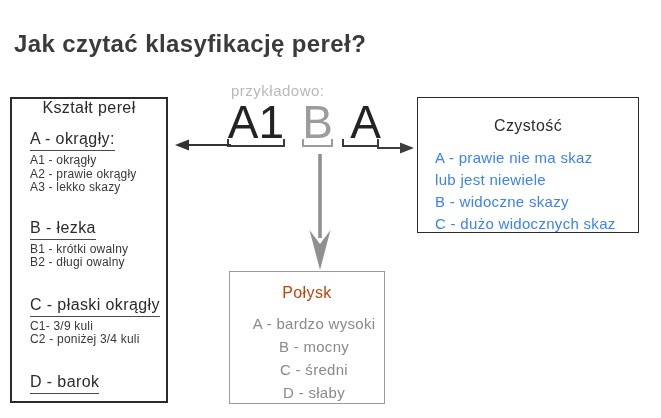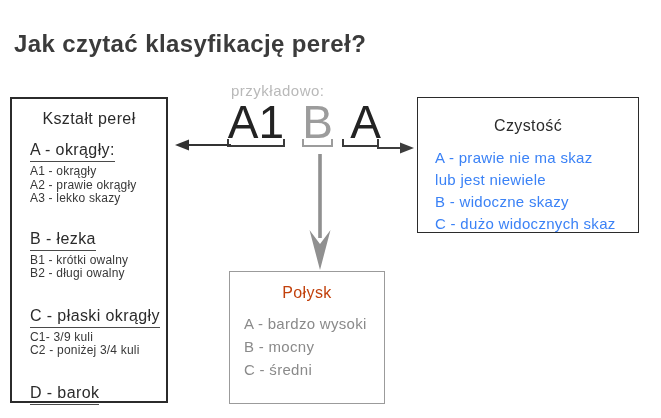--- a/index.html
+++ b/index.html
@@ -43,21 +43,21 @@
   .br-a  { left: 342px; width: 37px; }
 
   .arrow-svg { position: absolute; }
   .arrow-left  { left: 174px; top: 137px; }
   .arrow-right { left: 377px; top: 140px; }
   .arrow-down  { left: 304px; top: 154px; }
 
   .box { position: absolute; background: #ffffff; }
   .shape-box {
     left: 10px; top: 97px; width: 158px; height: 306px;
-    border: 2px solid #2b2b2b; padding-top: 11px;
+    border: 2px solid #2b2b2b; 
   }
   .clarity-box {
     left: 417px; top: 97px; width: 222px; height: 136px;
     border: 1.5px solid #2b2b2b; padding-top: 19px;
   }
   .luster-box {
     left: 229px; top: 271px; width: 156px; height: 133px;
     border: 1px solid #9b9b9b; padding-top: 12px; color: #8a8a8a;
   }
 
@@ -77,21 +77,21 @@
     font-weight: 300; letter-spacing: 0.4px; color: #2b2b2b;
     border-bottom: 1.5px solid #4a4a4a; padding-bottom: 2px;
   }
   .sec-items { margin-top: 3px; }
   .sec-item { font-size: 12px; line-height: 13.5px; color: #383838; letter-spacing: 0.2px; }
 
   .clarity-lines { margin: 12px 0 0 17px; }
   .clarity-line { font-size: 15px; line-height: 22px; color: #3b82f6; letter-spacing: 0.3px; font-weight: 300; }
 
   .luster-lines { margin: 10px 0 0 14px; }
-  .luster-line { font-size: 15px; line-height: 23px; color: #8a8a8a; letter-spacing: 0.3px; font-weight: 300; }
+  .luster-line { font-size: 15px; line-height: 23px; color: #8a8a8a; letter-spacing: 0.3px; font-weight: 300; text-align: center; }
 </style>
 </head>
 <body>
 
 <div class="stage">
 
   <div class="page-title">Jak czytać klasyfikację pereł?</div>
 
   <div class="example-label">przykładowo:</div>
 
@@ -160,16 +160,17 @@
       <div class="clarity-line">C - dużo widocznych skaz</div>
     </div>
   </div>
 
   <div class="box luster-box">
     <div class="box-title">Połysk</div>
     <div class="luster-lines">
       <div class="luster-line">A - bardzo wysoki</div>
       <div class="luster-line">B - mocny</div>
       <div class="luster-line">C - średni</div>
+      <div class="luster-line">D - słaby</div>
     </div>
   </div>
 
 </div>
 
 </body></html>

